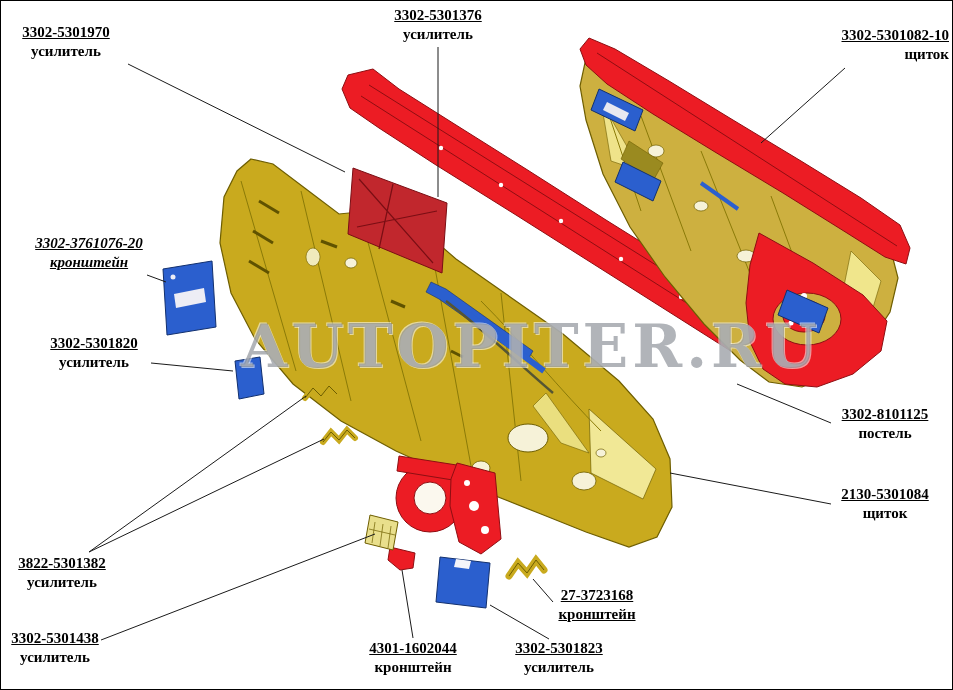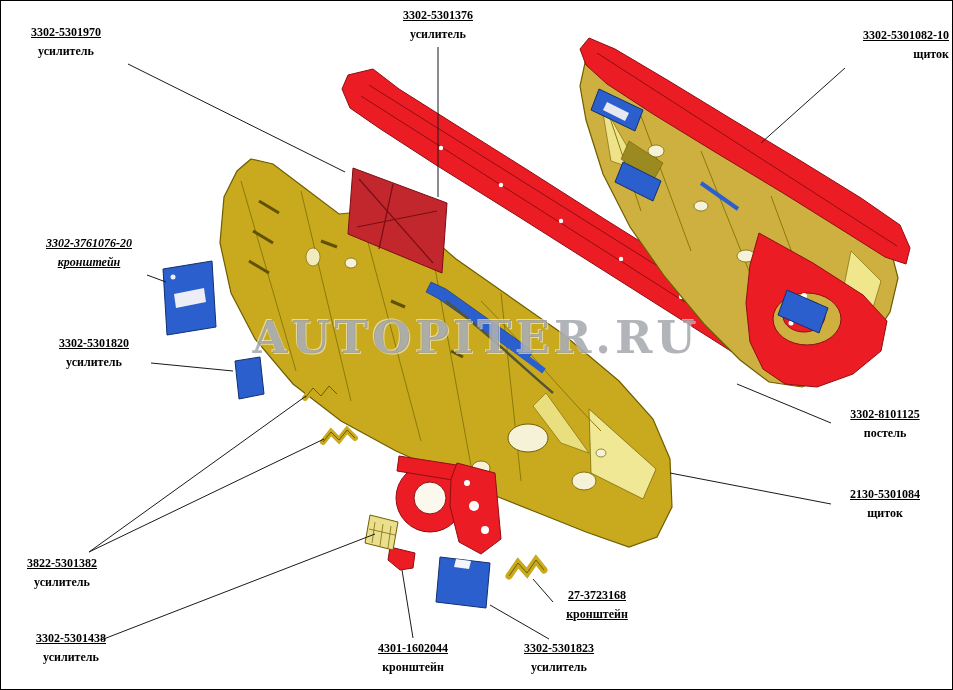--- a/index.html
+++ b/index.html
@@ -3,28 +3,28 @@
 <meta charset="utf-8">
 <style>
   html,body{margin:0;padding:0;background:#fff;}
   .canvas{
     position:relative;width:953px;height:690px;background:#fff;
     border:1px solid #000;box-sizing:border-box;overflow:hidden;
     font-family:"Liberation Serif",serif;
   }
   .canvas svg{position:absolute;left:0;top:0;}
   .label{
-    position:absolute;text-align:center;font-weight:bold;font-size:12px;
+    position:absolute;text-align:center;font-weight:bold;font-size:15px;
     line-height:19px;color:#000;white-space:nowrap;
   }
   .label .pn{text-decoration:underline;}
   .label.u-name .pname{text-decoration:underline;}
   .watermark{
     position:absolute;left:240px;top:310px;width:470px;text-align:center;
-    font-family:"DejaVu Serif",serif;font-weight:bold;font-size:45px;
+    font-family:"DejaVu Serif",serif;font-weight:bold;font-size:60px;
     letter-spacing:4px;color:rgba(125,130,138,0.60);
     text-shadow:1px 1px 0 rgba(255,255,255,0.55),-1px -1px 0 rgba(255,255,255,0.55);
     user-select:none;pointer-events:none;
   }
 </style>
 </head>
 <body>
 
 <div class="canvas">
 
@@ -185,21 +185,21 @@
   <div class="label" style="left:832px;top:484px;width:104px;">
     <div class="pn">2130-5301084</div>
     <div class="pname">щиток</div>
   </div>
 
   <div class="label" style="left:4px;top:553px;width:114px;">
     <div class="pn">3822-5301382</div>
     <div class="pname">усилитель</div>
   </div>
 
-  <div class="label" style="left:16px;top:628px;width:108px;">
+  <div class="label" style="left:0px;top:628px;width:108px;">
     <div class="pn">3302-5301438</div>
     <div class="pname">усилитель</div>
   </div>
 
   <div class="label" style="left:358px;top:638px;width:108px;">
     <div class="pn">4301-1602044</div>
     <div class="pname">кронштейн</div>
   </div>
 
   <div class="label" style="left:503px;top:638px;width:110px;">

